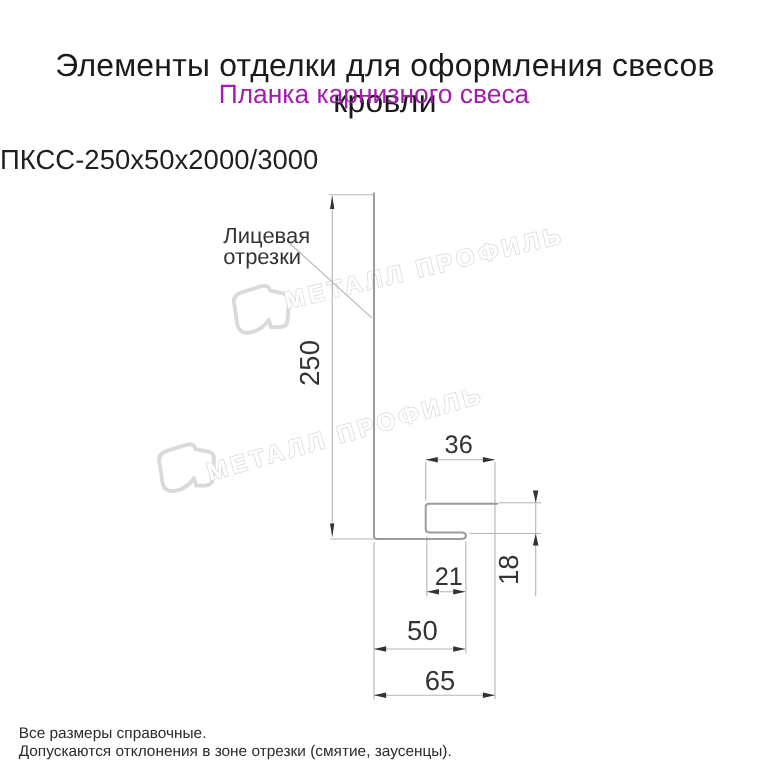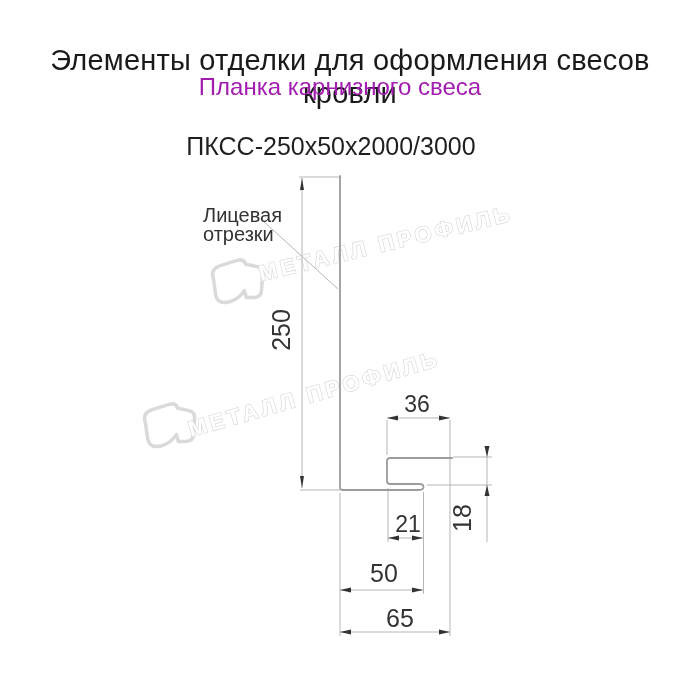--- a/index.html
+++ b/index.html
@@ -10,21 +10,21 @@
   .abs{position:absolute;}
   .page-title{
     top:20px;left:0;width:700px;text-align:center;
     font-size:29px;color:#1a1a1a;letter-spacing:0.2px;margin-top:24px;
   }
   .subtitle{
     top:74px;left:0;width:680px;text-align:center;
     font-size:24px;line-height:26px;color:#a21caf;
   }
   .model-code{
-    top:132px;left:0;width:662px;text-align:center;
+    top:132px;left:0;width:662px;text-align:left;
     font-size:25px;color:#1f1f1f;
   }
   .face-label{
     top:206px;left:203px;width:62px;text-align:center;
     font-size:20px;line-height:19px;color:#333333;
   }
   .footnotes{
     top:658px;left:17px;width:660px;
     font-size:14px;line-height:16px;color:#2b2b2b;
   }
@@ -113,13 +113,15 @@
 </div>
 
 <div class="abs model-code">ПКСС-250х50х2000/3000</div>
 
 <div class="abs face-label">
   <div>Лицевая</div>
   <div>отрезки</div>
 </div>
 
 <div class="abs footnotes">
+  <div>Все размеры справочные.</div>
+  <div>Допускаются отклонения в зоне отрезки (смятие, заусенцы).</div>
 </div>
 
 </body></html>

